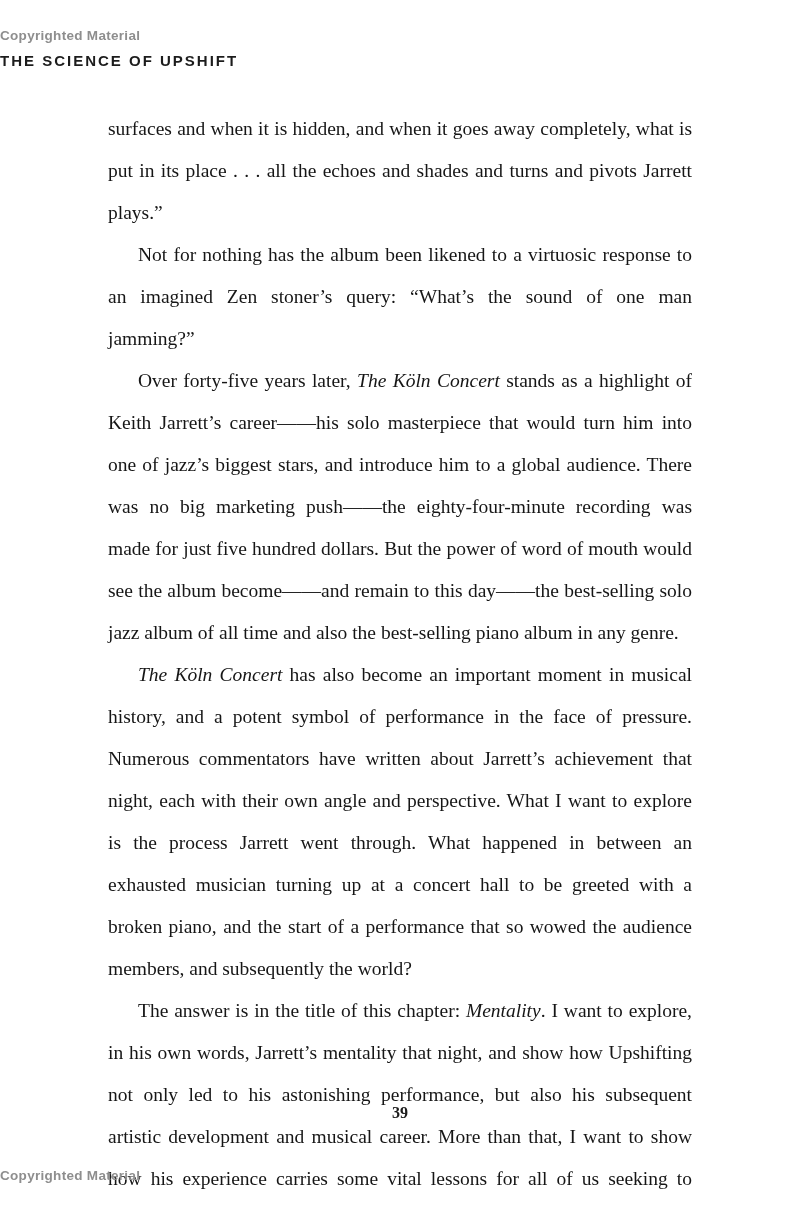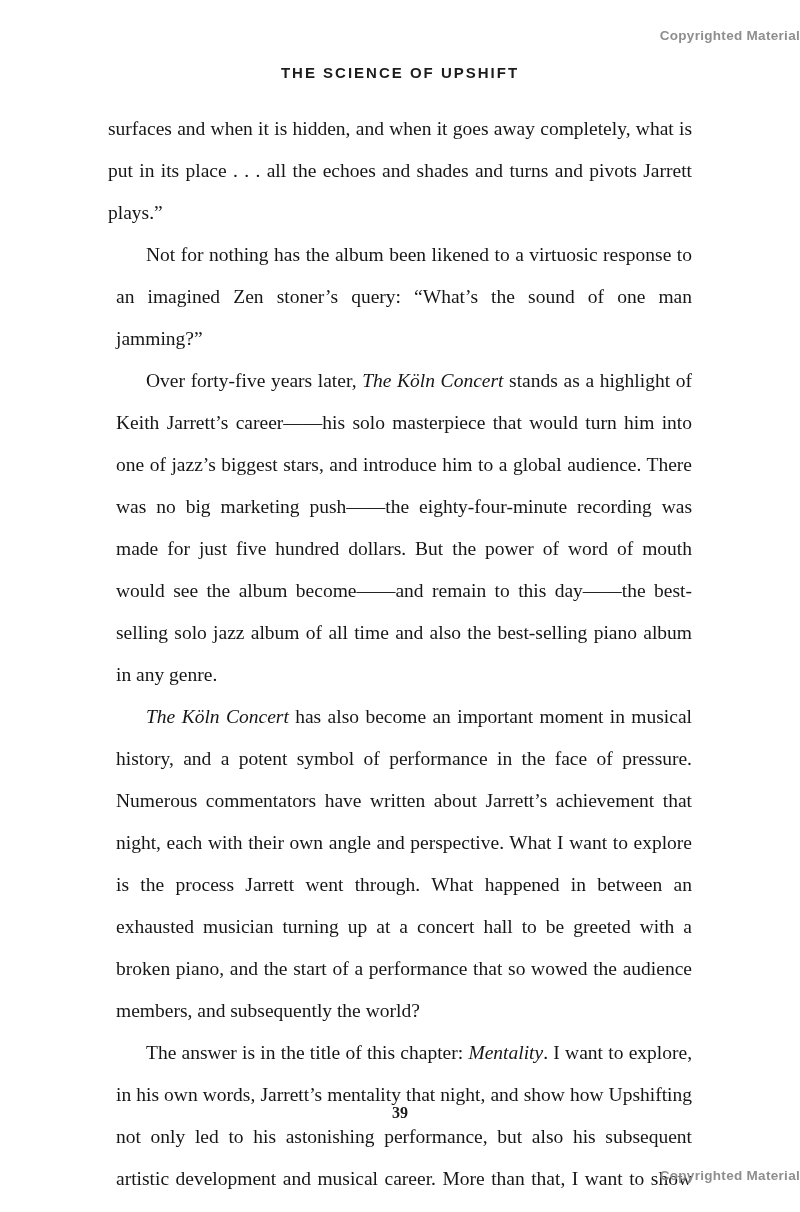--- a/index.html
+++ b/index.html
@@ -11,35 +11,35 @@
     position: relative;
     width: 800px;
     height: 1212px;
     background: #ffffff;
     overflow: hidden;
   }
   .copyright-notice {
     position: absolute;
     left: 0;
     width: 100%;
-    text-align: right;
+    text-align: left;
     font-family: "Liberation Sans", sans-serif;
     font-size: 13.5px;
     font-weight: bold;
     color: #8e8e8e;
     letter-spacing: 0.3px;
   }
   .copyright-top { top: 28px; }
   .copyright-bottom { top: 1168px; }
   .running-header {
     position: absolute;
-    top: 64px;
+    top: 52px;
     left: 0;
     width: 100%;
-    text-align: center;
+    text-align: left;
     font-family: "Liberation Sans", sans-serif;
     font-size: 15px;
     font-weight: bold;
     letter-spacing: 2px;
     color: #1c1c1c;
   }
   .body-text {
     position: absolute;
     top: 108px;
     left: 108px;
@@ -48,21 +48,20 @@
     font-size: 19.5px;
     line-height: 42px;
     color: #161616;
     text-align: justify;
   }
   .body-text p {
     margin: 0;
   }
   .body-text p.indent {
     text-indent: 30px;
-    margin-left: 8px;
   }
   .body-text em {
   }
   .page-number {
     position: absolute;
     top: 1104px;
     left: 0;
     width: 100%;
     text-align: center;
     font-family: "Liberation Serif", serif;

